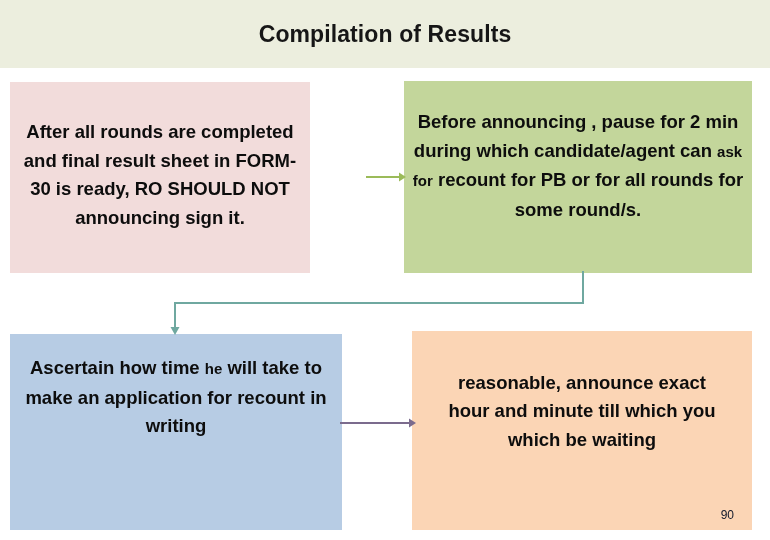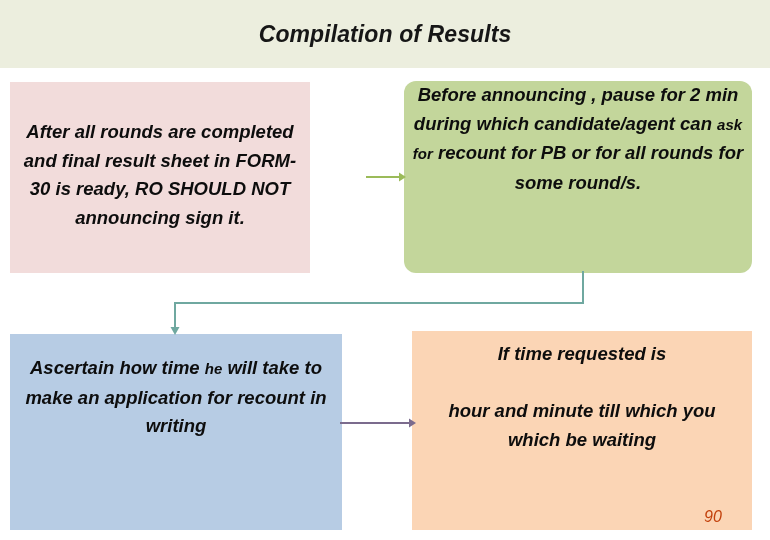--- a/index.html
+++ b/index.html
@@ -15,21 +15,20 @@
     font-family: "Liberation Sans", sans-serif;
     background: #ffffff;
   }
 
   #slide {
     position: absolute;
     left: 0; top: 0;
     width: 770px;
     height: 540px;
     background: #ffffff;
-    font-style: italic;
   }
 
   
   .title-band {
     position: absolute;
     left: 0;
     top: 0;
     width: 770px;
     height: 68px;
     background: #eceede;
@@ -76,21 +75,21 @@
     height: 191px;
     background: #f2dcdb;
     padding-top: 36px;
   }
   #box-green {
     left: 404px;
     top: 81px;
     width: 348px;
     height: 192px;
     background: #c3d69b;
-    border-radius: 12px;
+    padding-top: 27px;
   }
   #box-blue {
     left: 10px;
     top: 334px;
     width: 332px;
     height: 196px;
     background: #b7cce4;
     padding-top: 20px;
   }
   #box-orange {
@@ -127,24 +126,24 @@
     width: 76px;
     height: 14px;
   }
 
   
   .page-number {
     position: absolute;
     left: 704px;
     top: 508px;
     width: 30px;
-    text-align: left;
-    font-size: 16px;
+    text-align: right;
+    font-size: 12px;
     font-weight: normal;
-    color: #c2410c;
+    color: #0f172a;
   }
 </style>
 </head>
 <body>
 
 <div id="slide">
 
   <div class="title-band"></div>
   <div class="title-text">Compilation of Results</div>
 
@@ -164,22 +163,22 @@
   </div>
 
   <div class="box" id="box-blue">
     <div class="inner">
       <span>Ascertain how time </span><span class="small-run">he</span><span> will take to make an application for recount in writing</span>
     </div>
   </div>
 
   <div class="box" id="box-orange">
     <div class="inner">
-      <span>If  time requested is</span><br>
       <br>
+      <span>reasonable, announce exact</span><br>
       <span>hour and minute till which you</span><br>
       <span>which be waiting</span>
     </div>
   </div>
 
   <svg class="conn" id="conn-pink-green" width="40" height="14" viewBox="0 0 40 14">
     <line x1="0" y1="7" x2="33" y2="7" stroke="#9bbb59" stroke-width="2"></line>
     <polygon points="33,2.5 40,7 33,11.5" fill="#9bbb59"></polygon>
   </svg>
 

